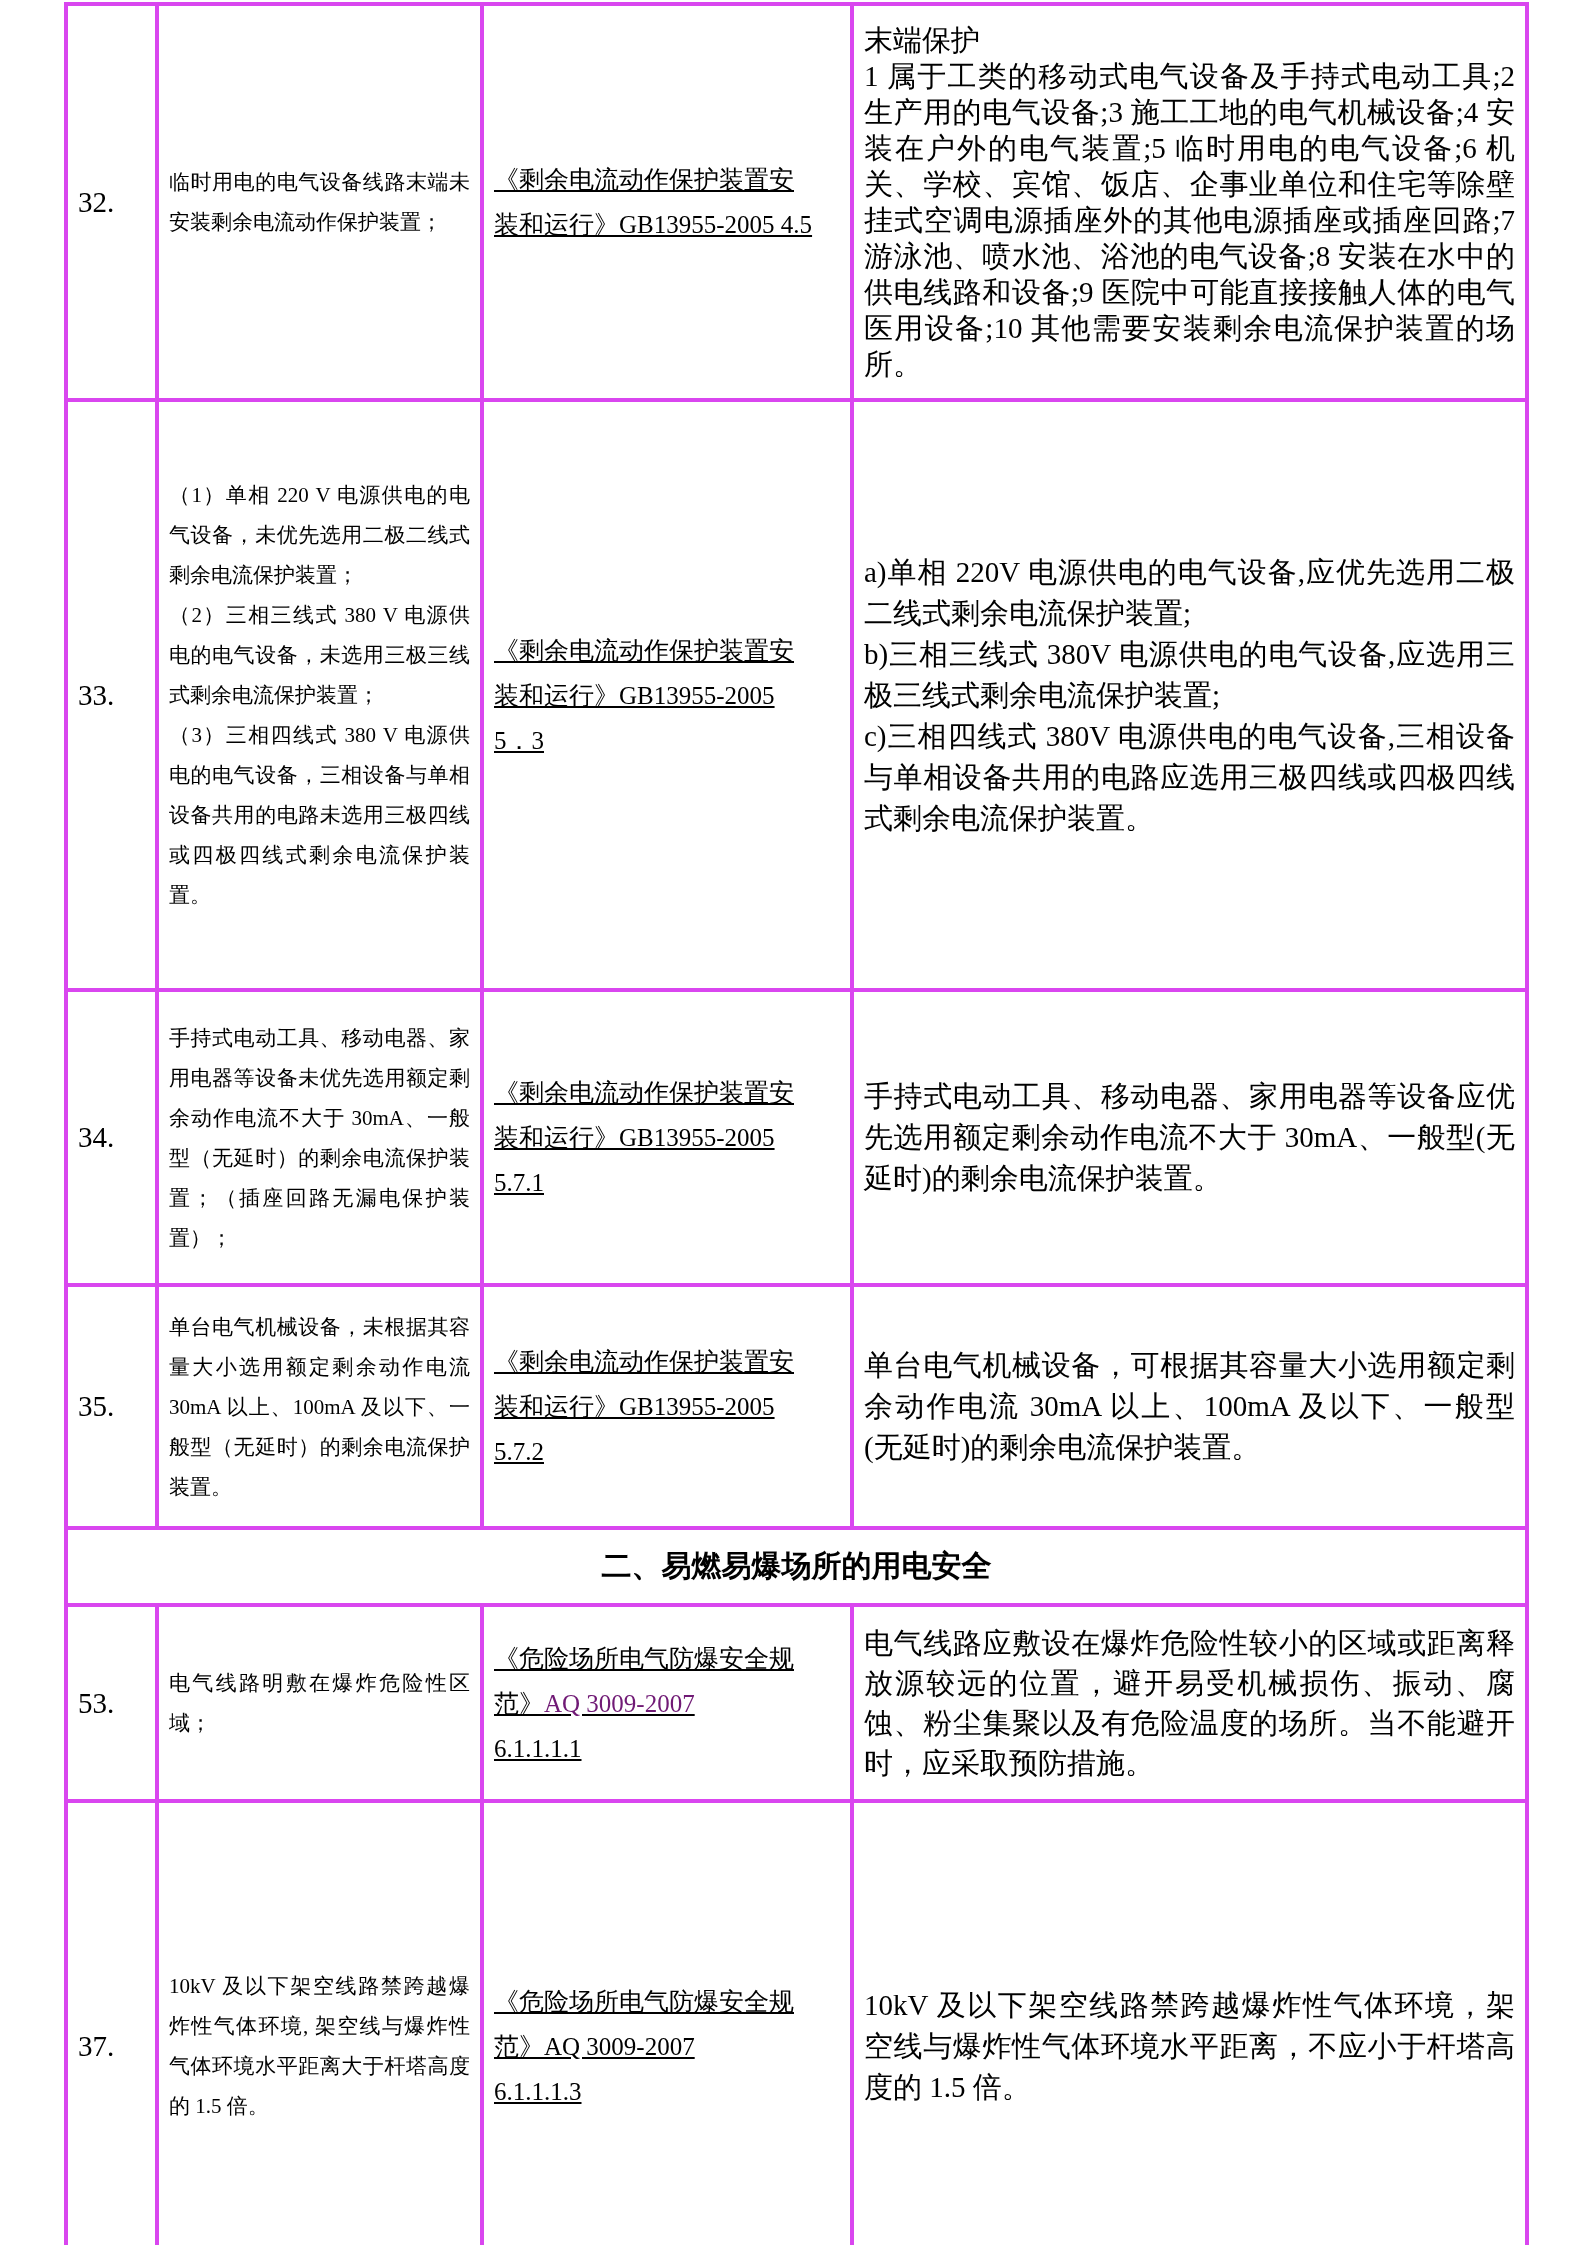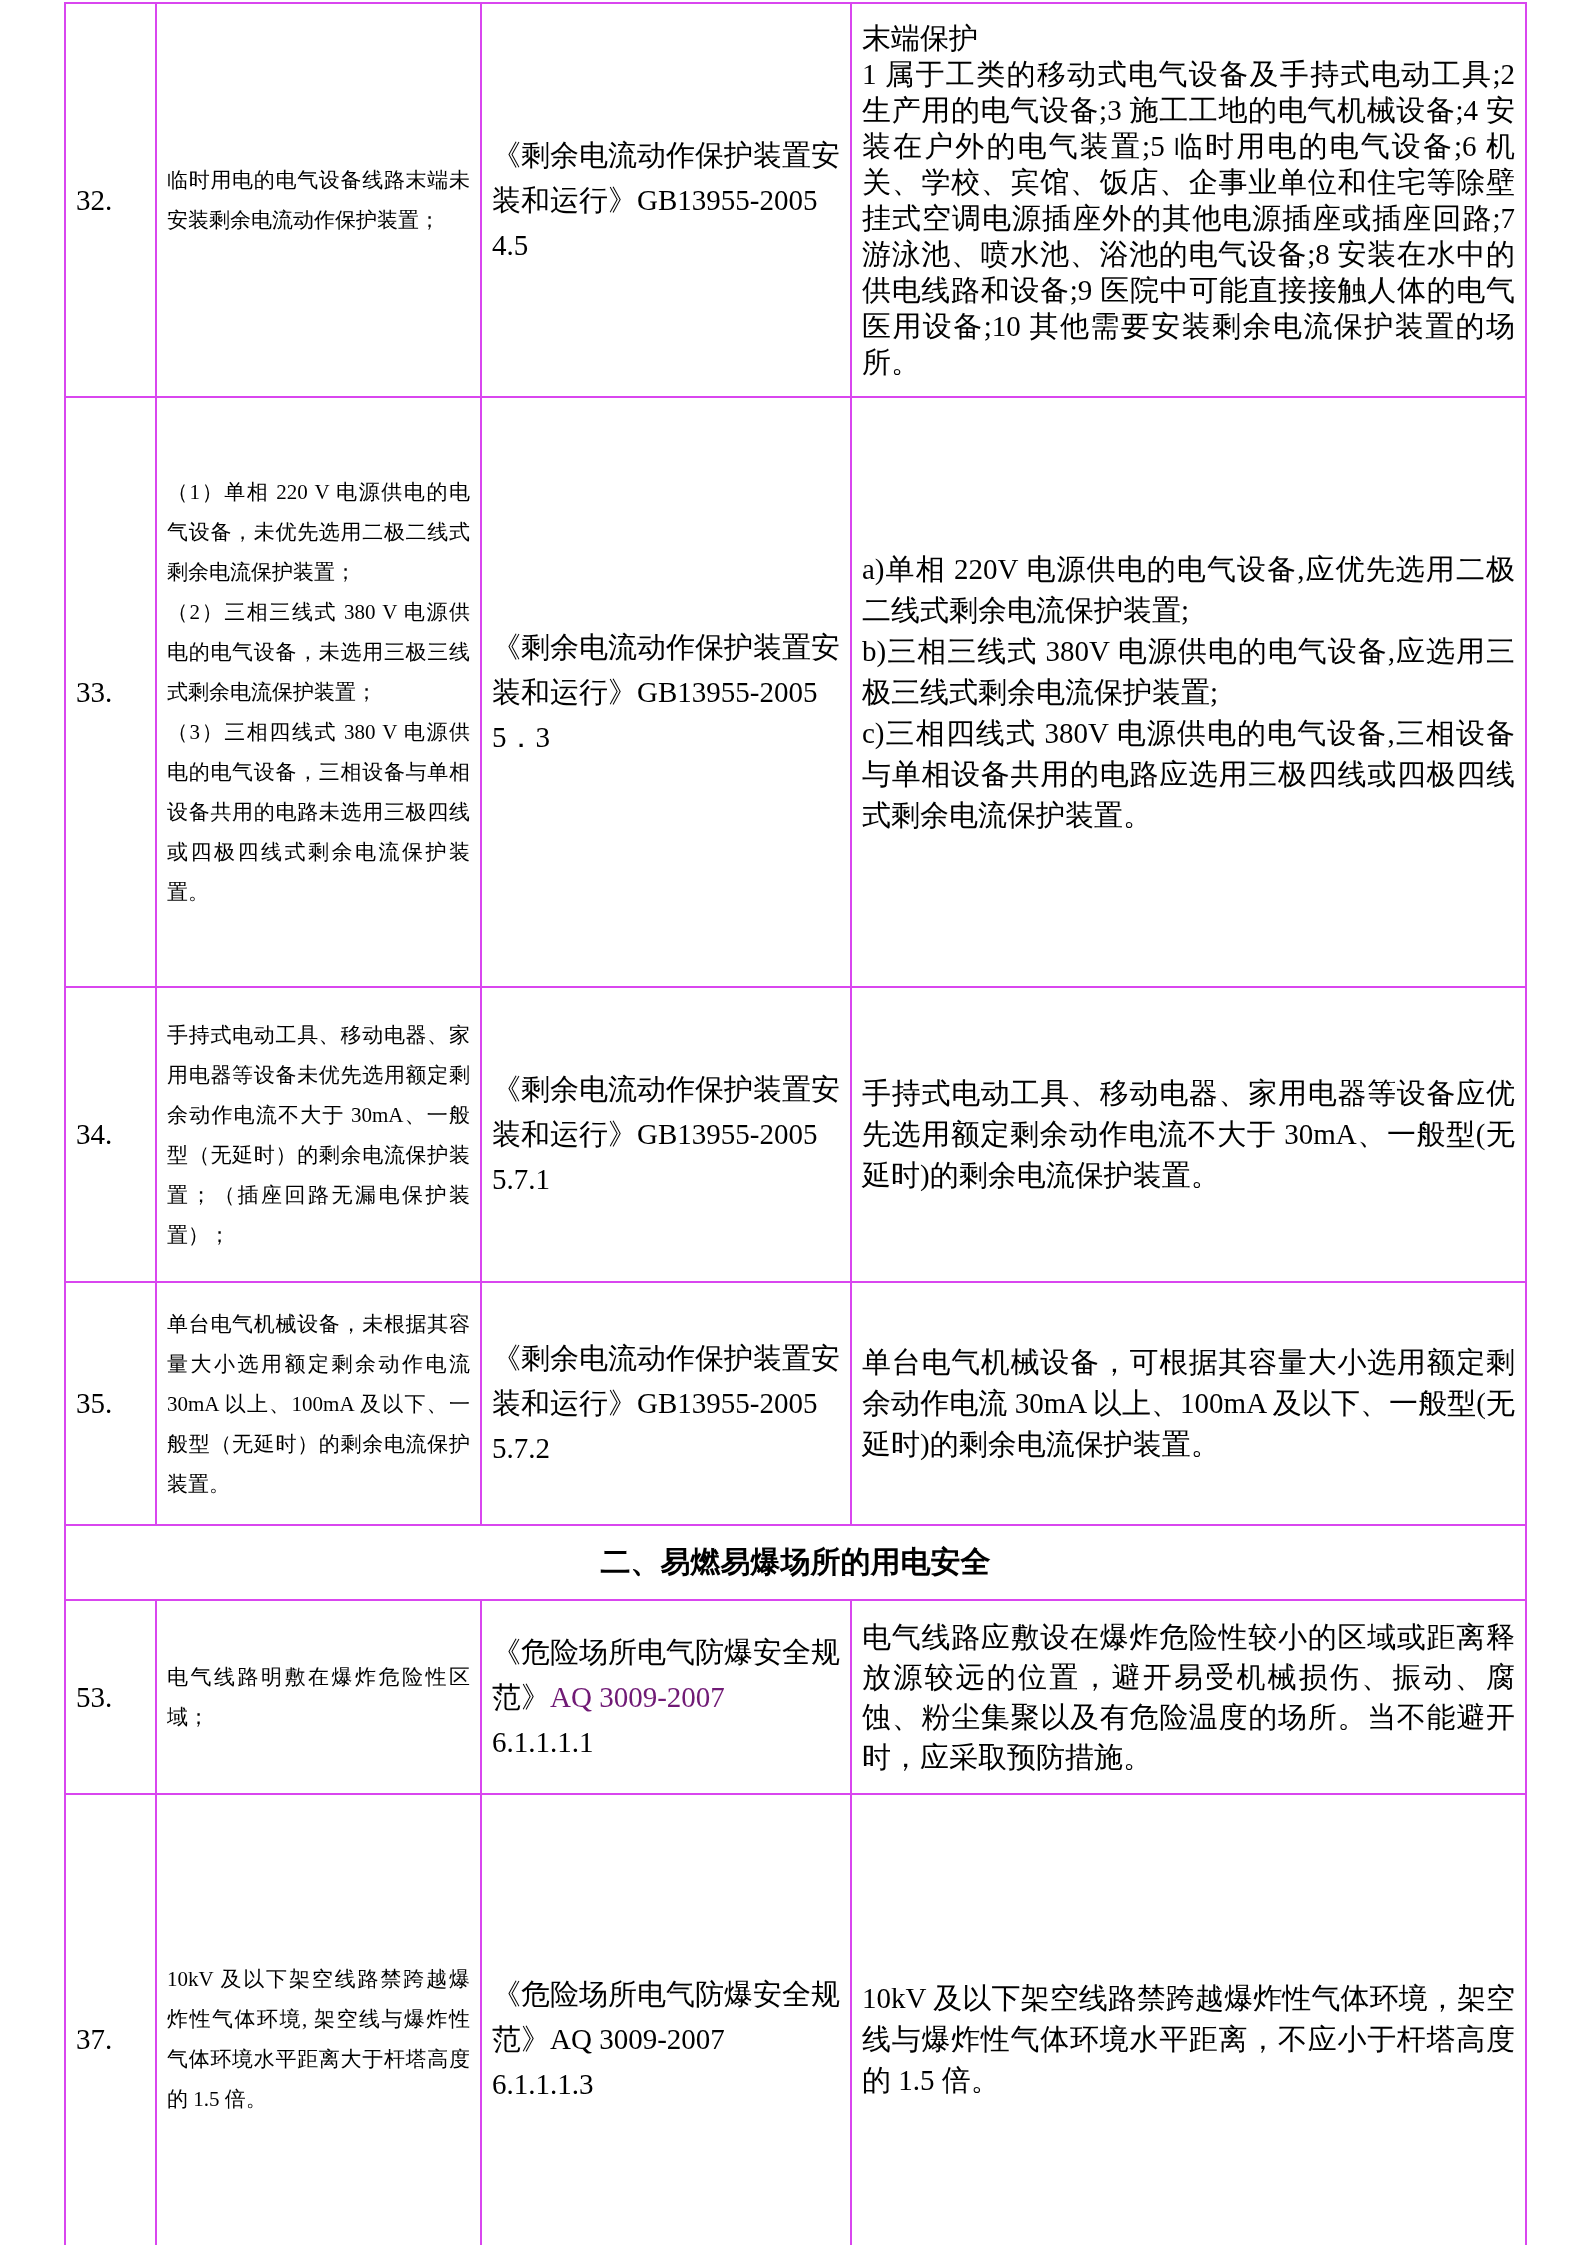--- a/index.html
+++ b/index.html
@@ -18,43 +18,44 @@
   }
   table.reg-table {
     position: absolute;
     left: 64px;
     top: 2px;
     width: 1461px;
     border-collapse: collapse;
     table-layout: fixed;
   }
   table.reg-table td {
-    border: 2px solid #d946ef;
+    border: 4px solid #d946ef;
     vertical-align: middle;
     padding: 16px 10px;
     box-sizing: border-box;
   }
   td.c-num {
     text-align: left;
     font-size: 29px;
     padding: 2px 2px;
   }
   td.c-problem {
     font-size: 21px;
     line-height: 40px;
     text-align: justify;
     white-space: pre-line;
     padding: 2px 13px;
   }
   td.c-basis {
-    font-size: 29px;
+    font-size: 25px;
     line-height: 45px;
     text-align: left;
     white-space: pre-line;
     padding: 2px 12px;
+    text-decoration: underline;
   }
   td.c-req {
     font-size: 29px;
     line-height: 41px;
     text-align: justify;
     white-space: pre-line;
     padding: 2px 9px;
   }
   td.c-req.tight {
     line-height: 36px;

